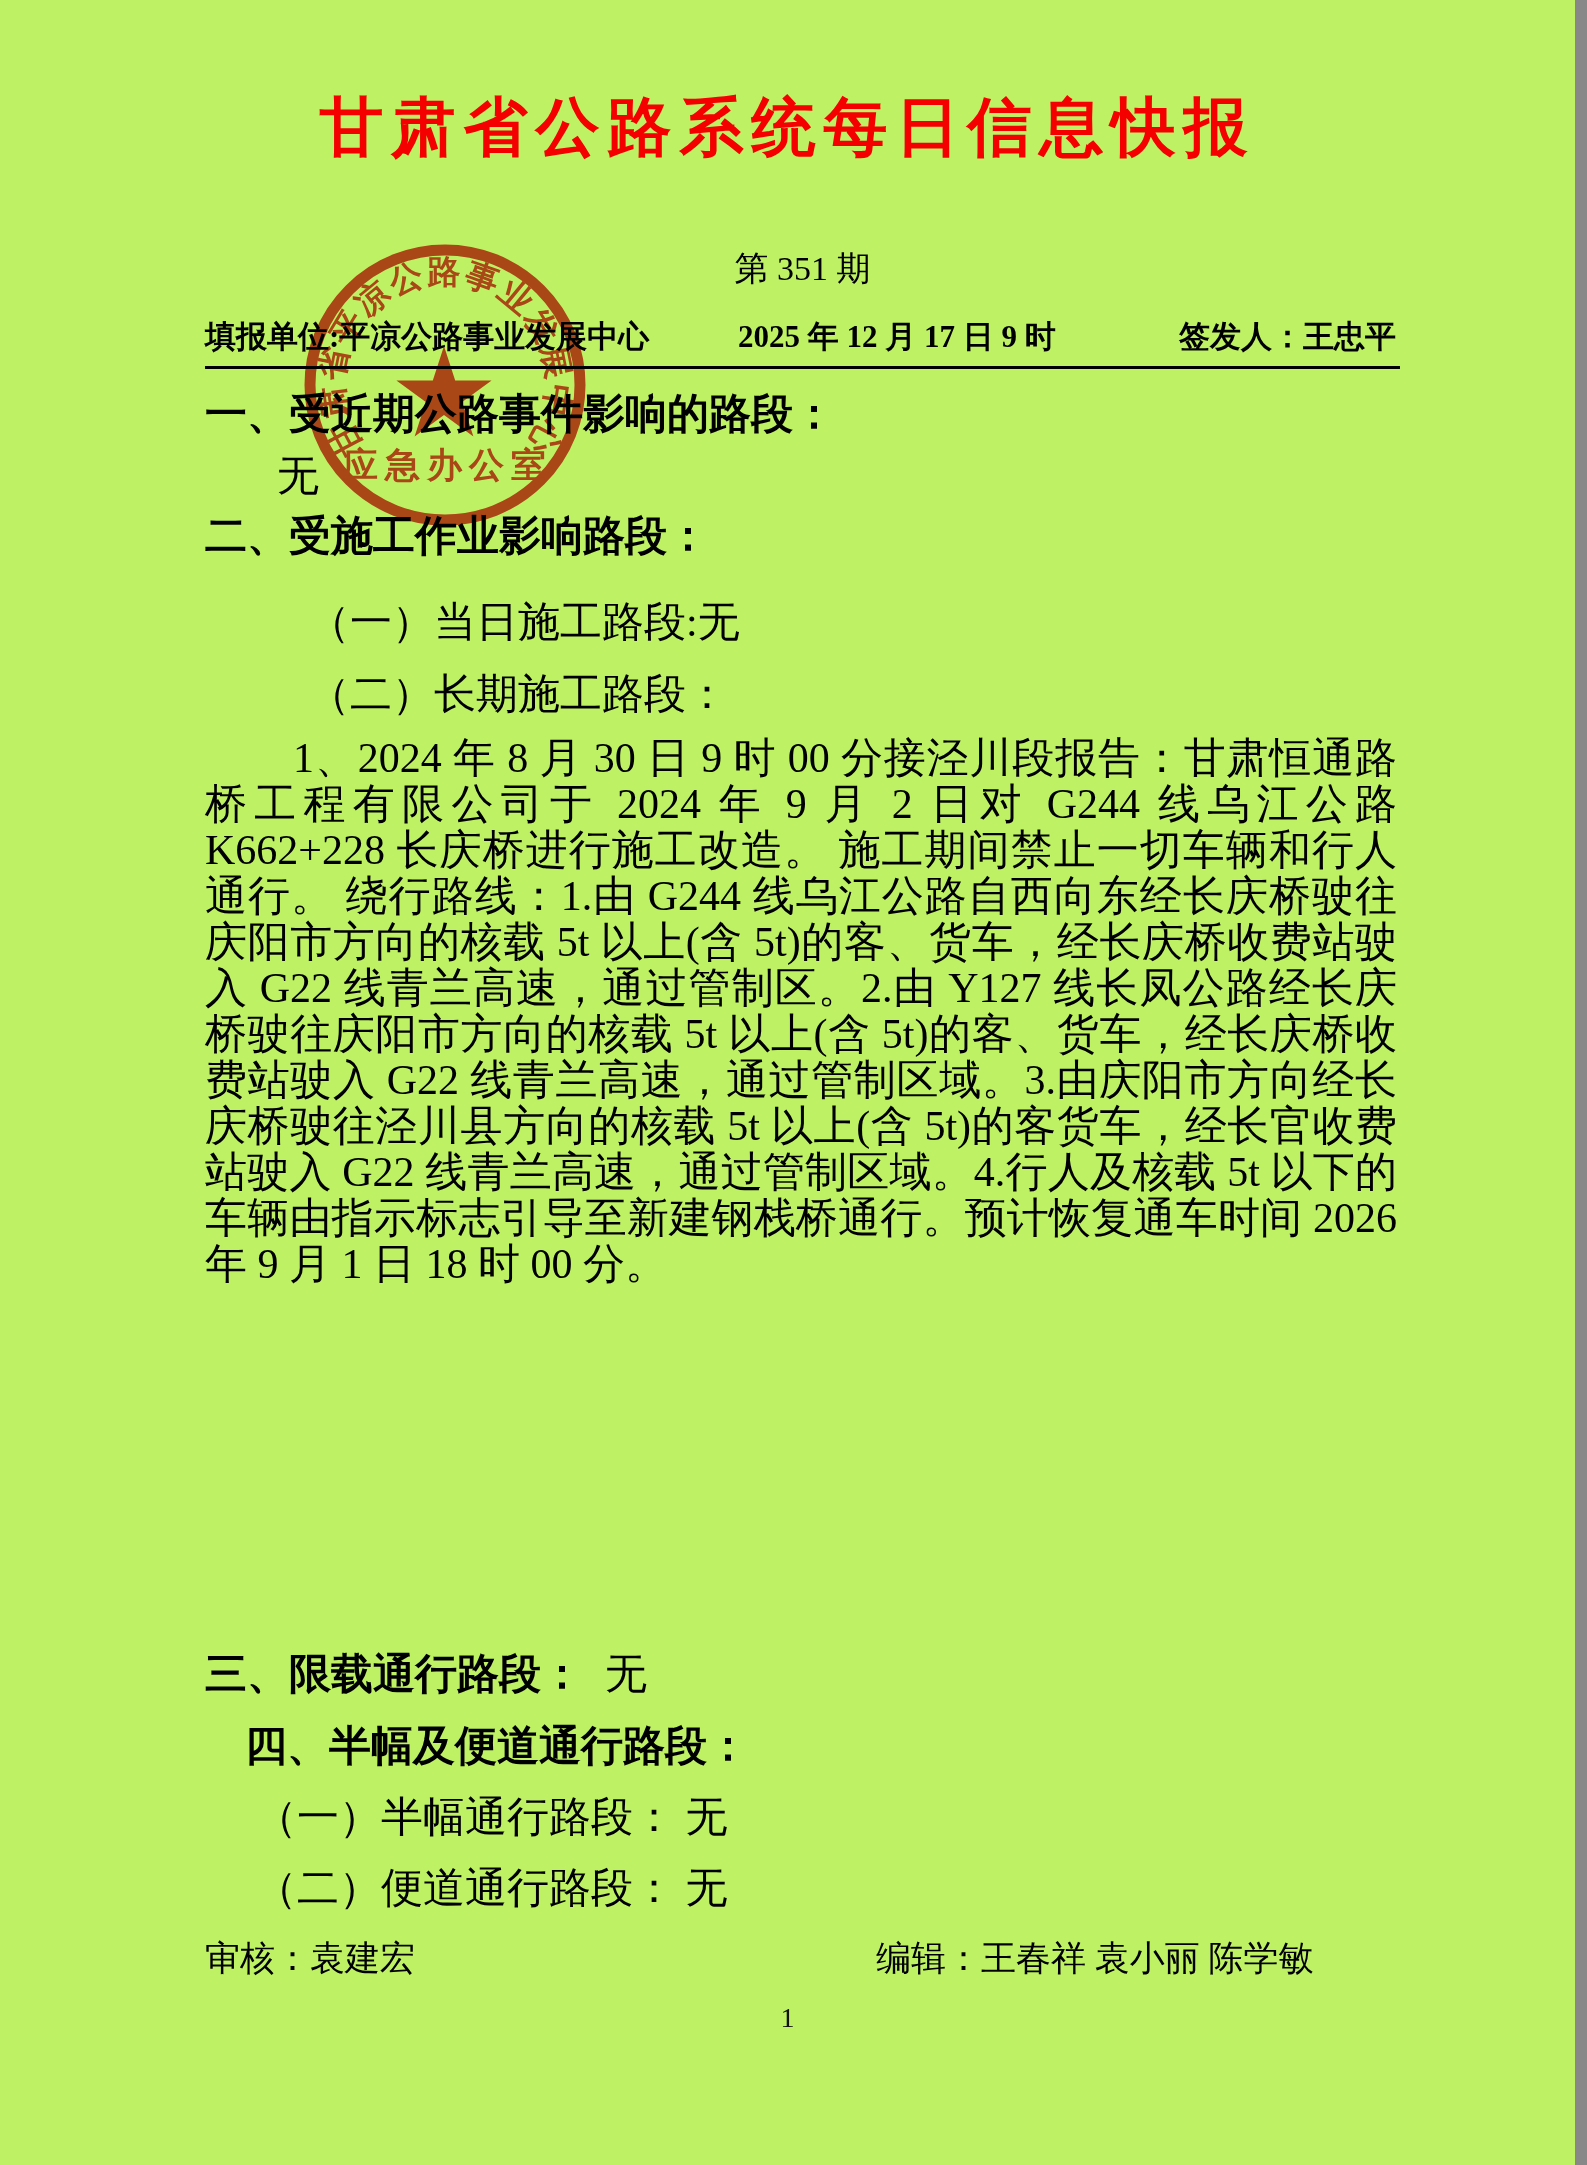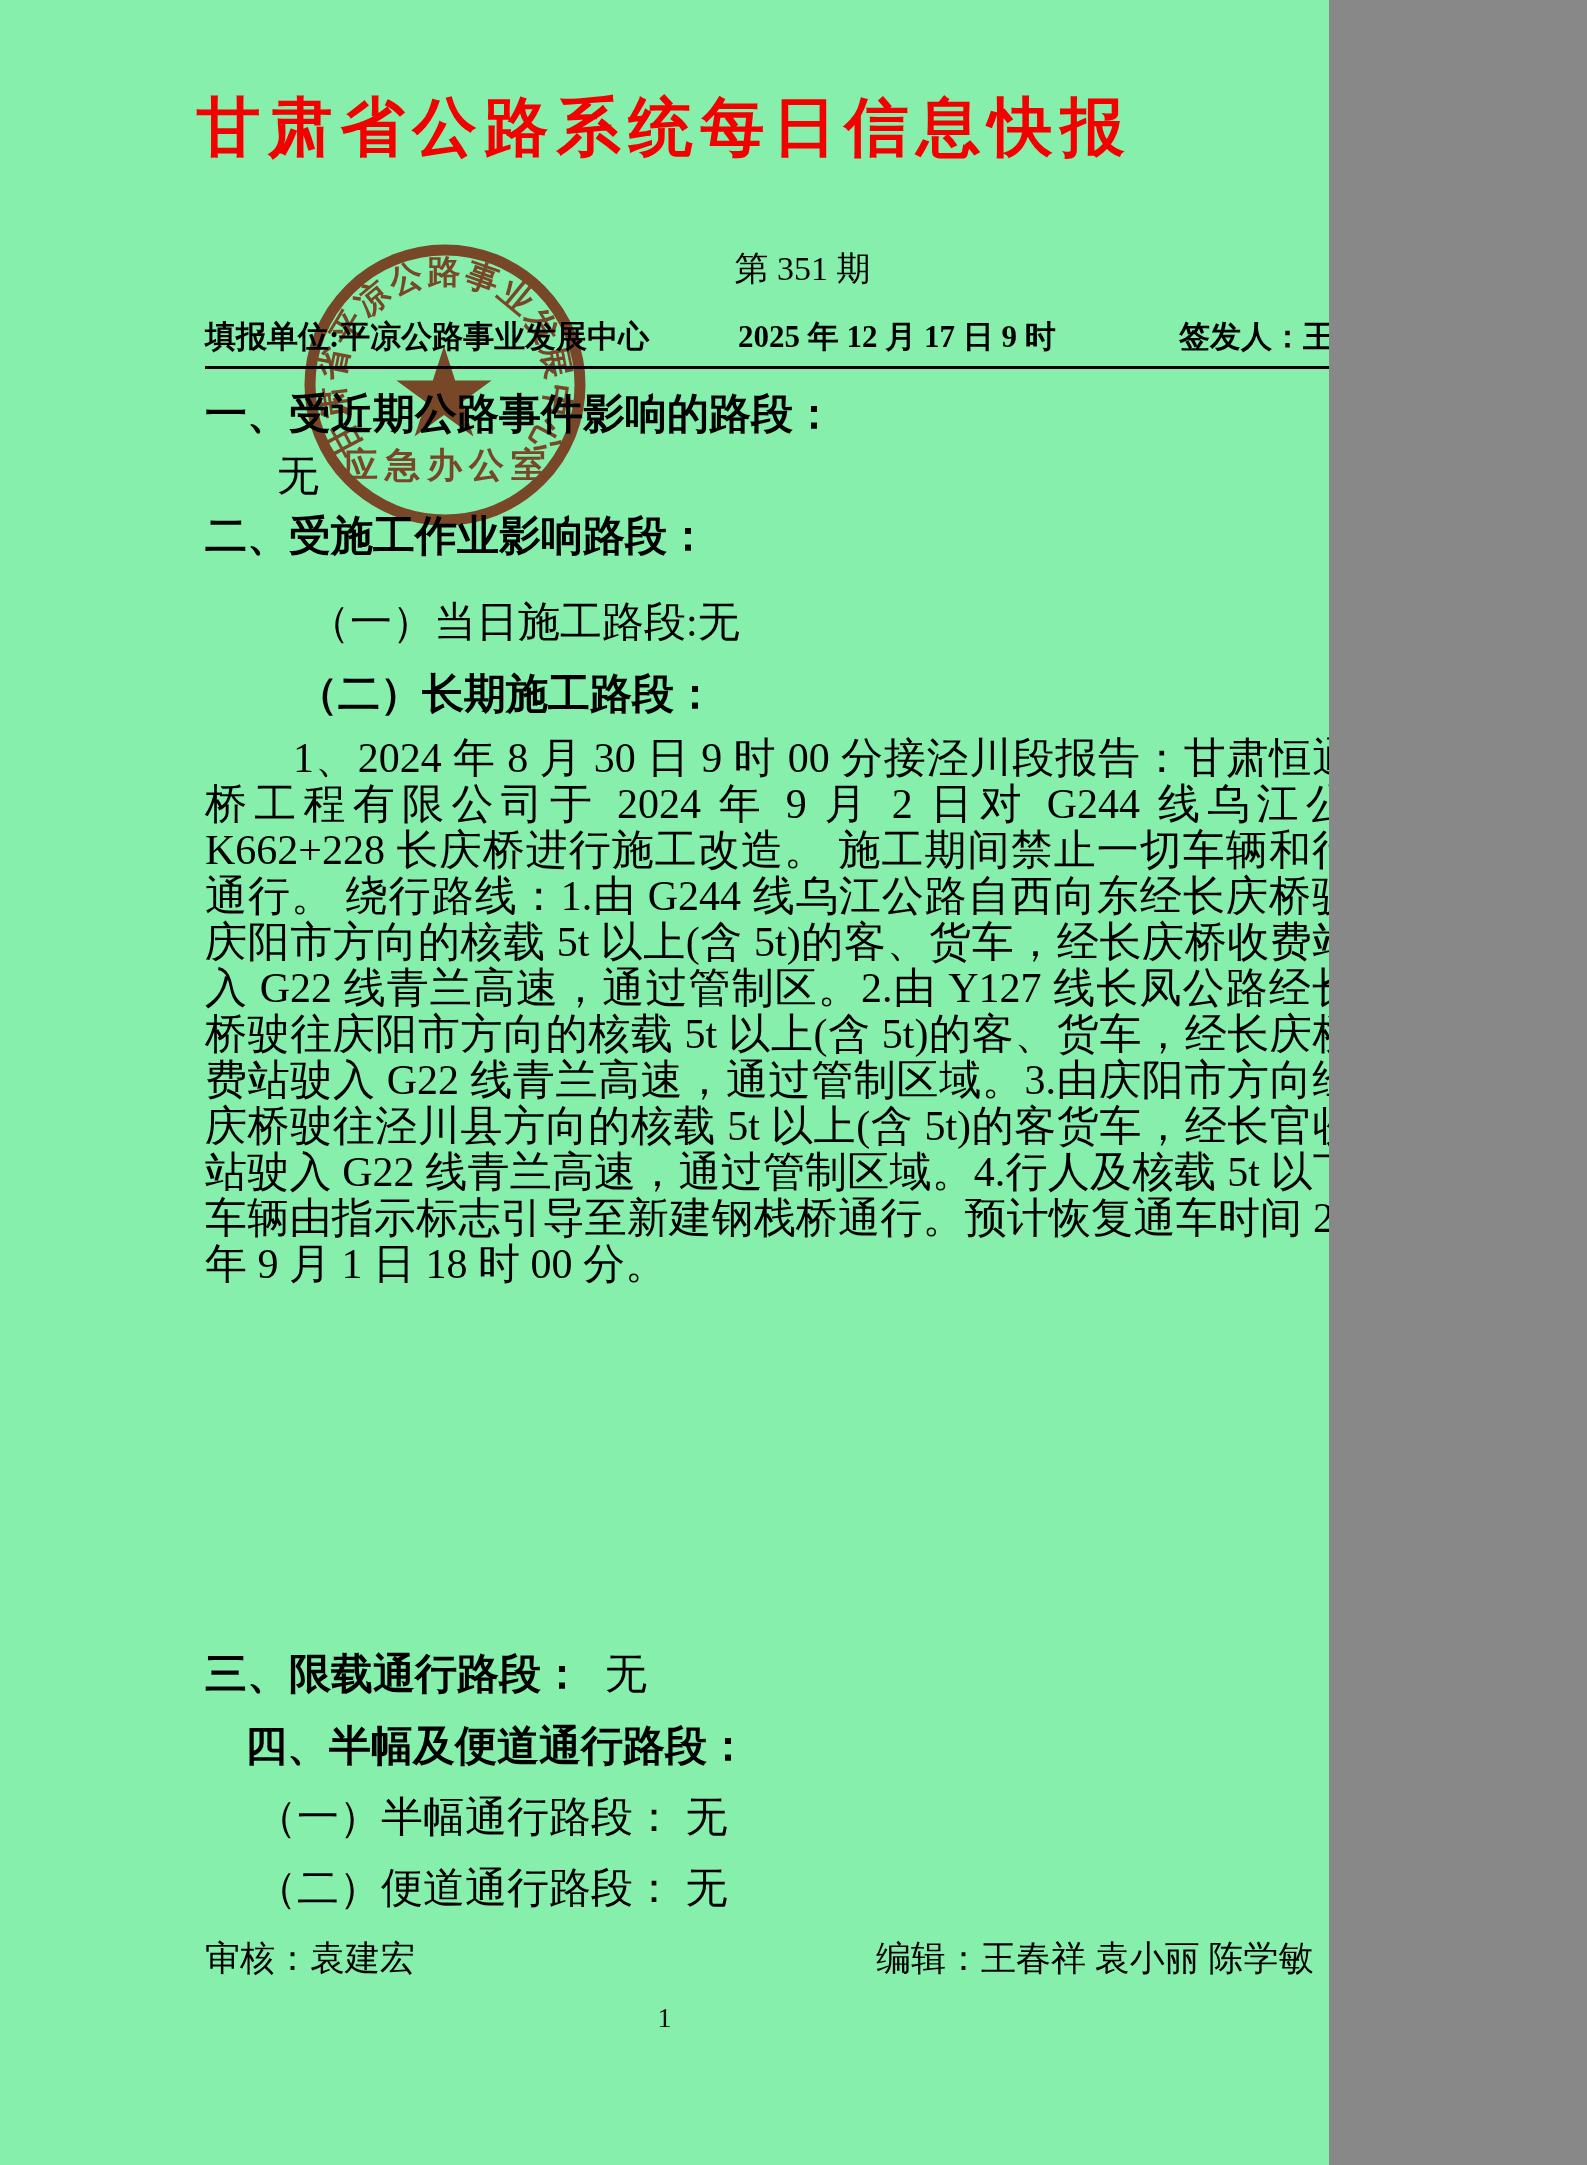--- a/index.html
+++ b/index.html
@@ -2,22 +2,22 @@
 <html style="--title-color: #f40000; --stamp-color: #e23d2a;"><head>
 <meta charset="utf-8">
 <style>
   :root{
     --title-color:#f40000;
     --stamp-color:#e23d2a;
   }
   html,body{margin:0;padding:0;background:#888;}
   .page{
     position:relative;
-    width:1329px;height:2165px;
-    background:#86efac;
+    width:1575px;height:2165px;
+    background:#bef264;
     font-family:"Liberation Serif","DejaVu Serif",serif;
     color:#000;
     overflow:hidden;
   }
   .title{
     position:absolute;top:84px;left:0;width:100%;
     text-align:center;
     font-size:64px;font-weight:bold;letter-spacing:8px;
     color:var(--title-color);
   }
@@ -32,21 +32,21 @@
   }
   .header-row .unit{position:absolute;left:0;bottom:8px;}
   .header-row .date{position:absolute;left:533px;bottom:8px;}
   .header-row .issuer{position:absolute;right:4px;bottom:8px;}
   .line{position:absolute;left:205px;font-size:42px;line-height:1.15;white-space:nowrap;}
   .heading{font-weight:bold;}
   .s1h{top:390px;}
   .s1v{top:452px;left:277px;}
   .s2h{top:512px;}
   .s2i1{top:598px;left:308px;}
-  .s2i2{top:670px;left:296px;font-weight:bold;}
+  .s2i2{top:670px;left:308px;}
   .para{
     position:absolute;top:735px;left:205px;width:1192px;
     font-size:42px;line-height:46px;
     text-align:justify;text-indent:88px;
   }
   .s3{top:1650px;}
   .s3 .val{font-weight:normal;margin-left:22px;}
   .s4h{top:1722px;margin-left:40px;}
   .s4i1{top:1793px;left:255px;}
   .s4i2{top:1864px;left:255px;}

